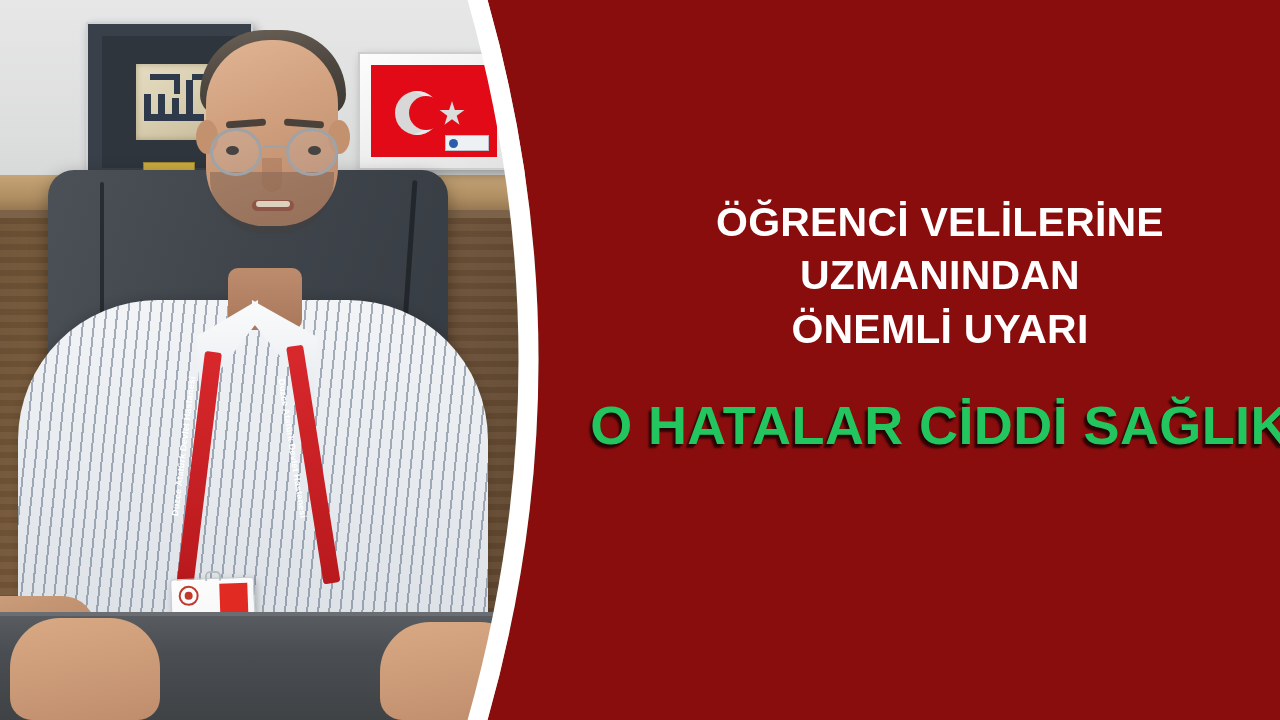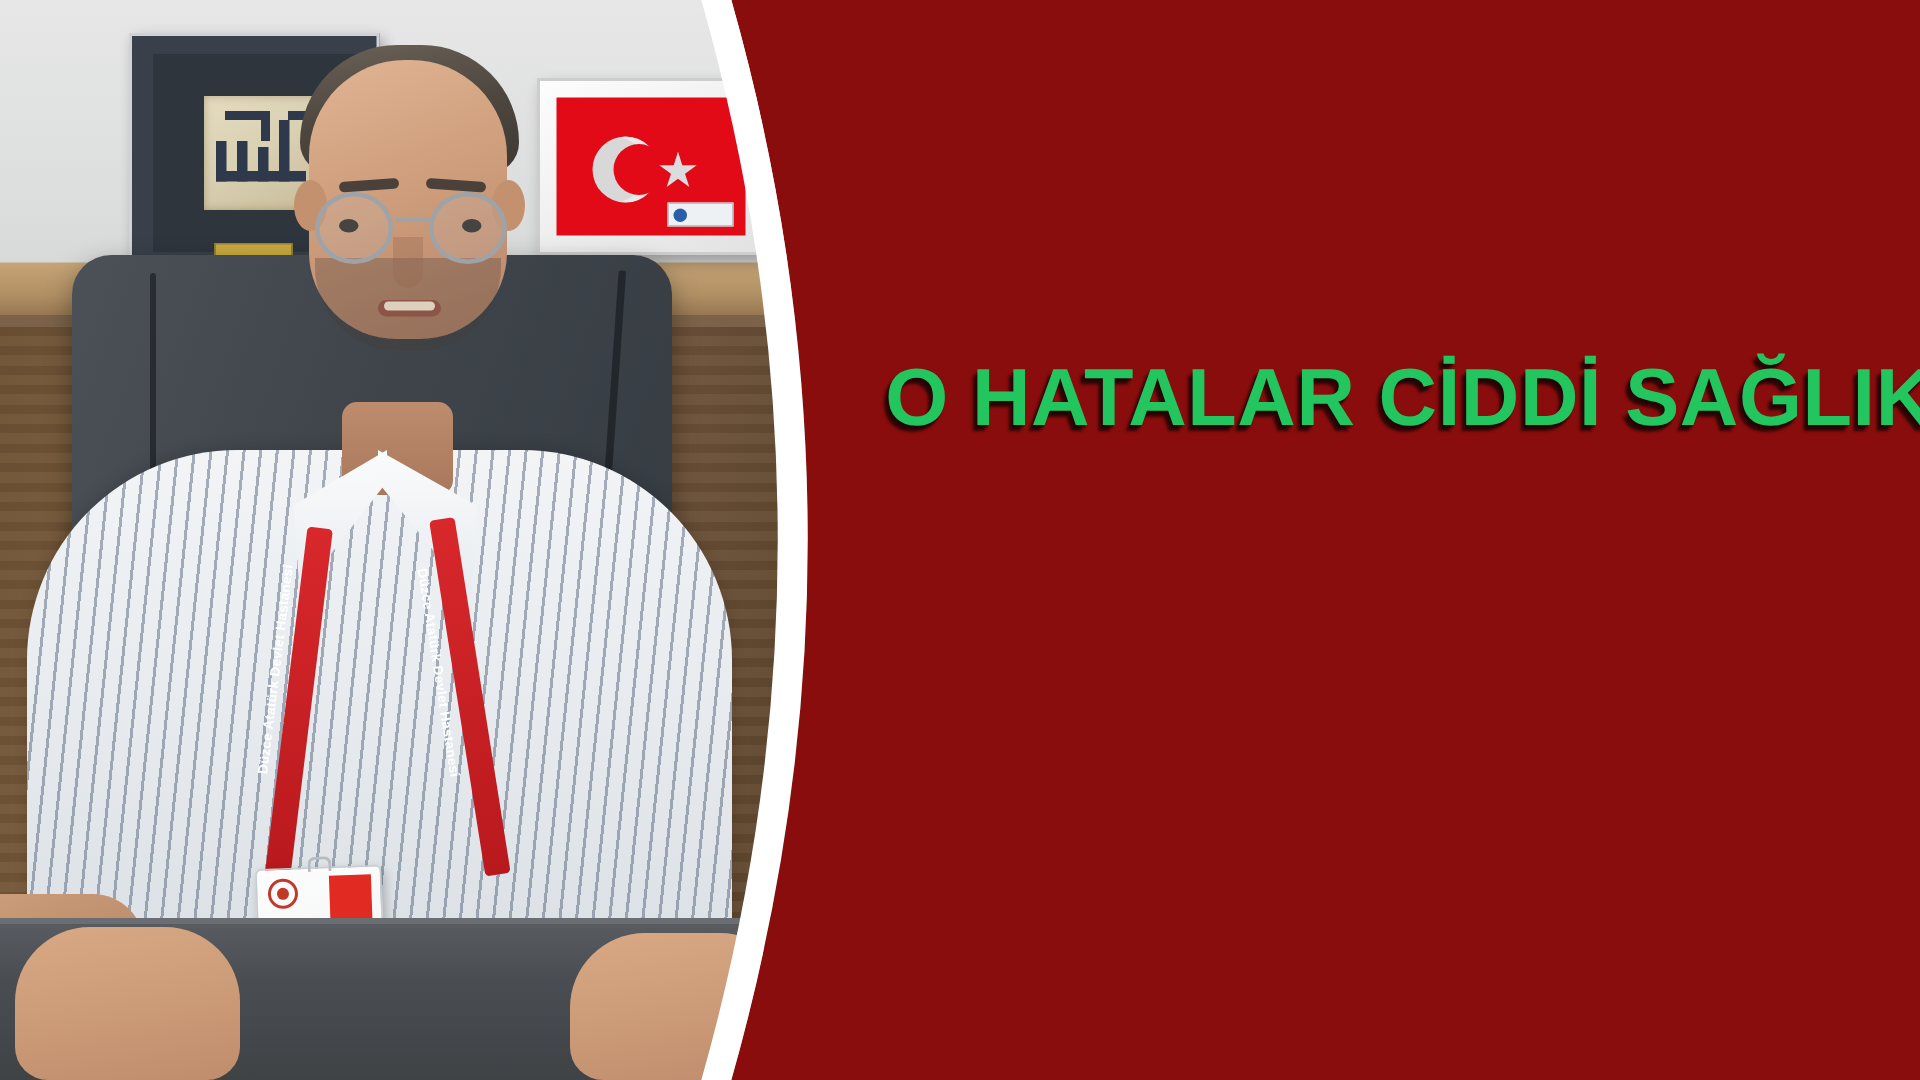--- a/index.html
+++ b/index.html
@@ -294,18 +294,23 @@
   </div>
 
   <svg class="divider-svg" viewBox="0 0 1280 720">
 
     <path id="red-panel" d="M 487 -2 Q 590 360 487 722 L 1282 722 L 1282 -2 Z" fill="#8a0d0d"></path>
 
     <path id="white-arc" d="M 487 -2 Q 590 360 487 722 L 467 722 Q 570 360 467 -2 Z" fill="#ffffff"></path>
   </svg>
 
   <div class="headlines">
+    <div class="hl-top">
+      <div>ÖĞRENCİ VELİLERİNE</div>
+      <div>UZMANINDAN</div>
+      <div>ÖNEMLİ UYARI</div>
+    </div>
     <div class="hl-bottom">
       <div>O HATALAR CİDDİ SAĞLIK</div>
     </div>
   </div>
 
 </div>
 
 </body></html>

